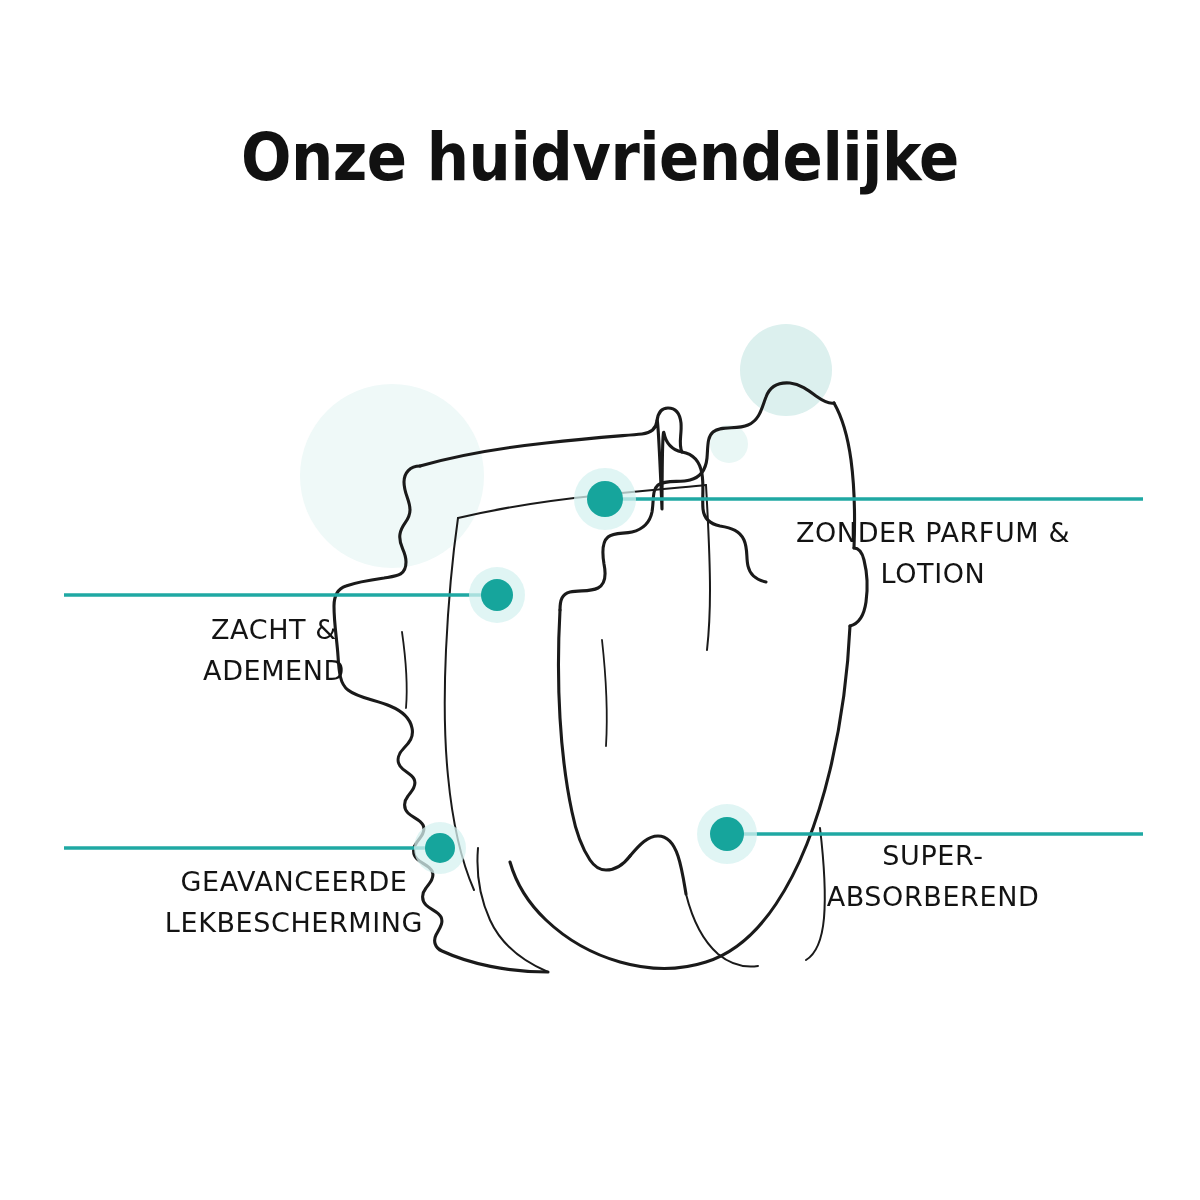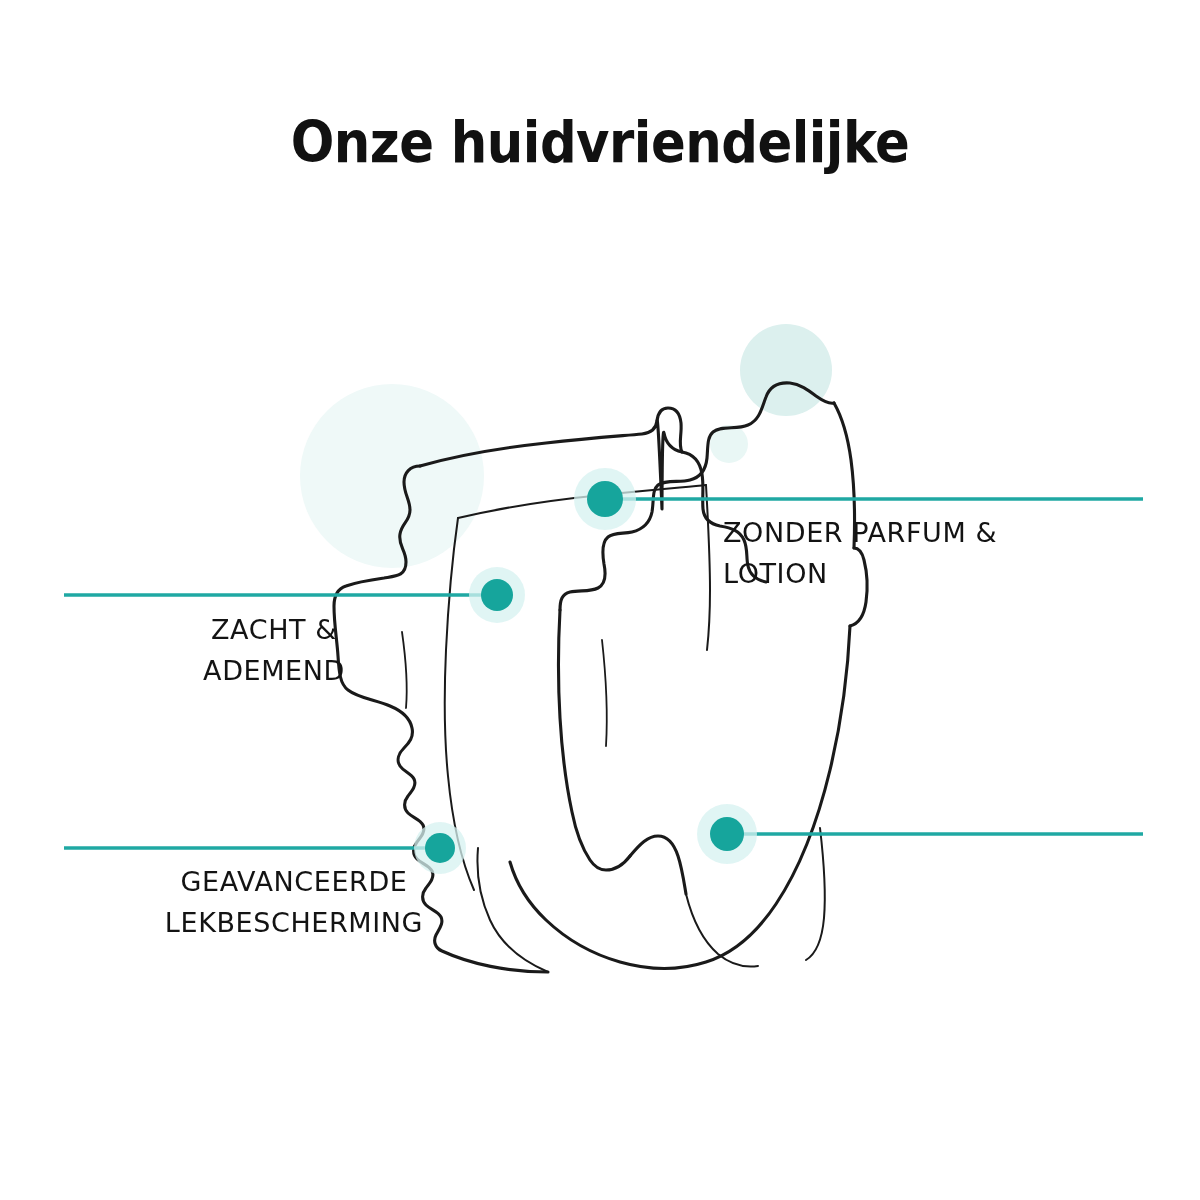--- a/index.html
+++ b/index.html
@@ -25,25 +25,26 @@
     left: 0;
     top: 100px;
     width: 1200px;
     text-align: center;
     pointer-events: none;
   }
   .title-line {
     display: block;
     font-family: "DejaVu Sans", sans-serif;
     font-weight: 700;
-    font-size: 57px;
+    font-size: 66px;
     line-height: 84px;
     letter-spacing: -0.5px;
     color: #111111;
     font-stretch: condensed;
+    margin-top: 16px;
   }
 
   
   .art-layer {
     position: absolute;
     left: 0;
     top: 0;
     width: 1200px;
     height: 1200px;
   }
@@ -53,21 +54,21 @@
     position: absolute;
     font-family: "DejaVu Sans", sans-serif;
     font-size: 27px;
     line-height: 41px;
     letter-spacing: 0.6px;
     color: #131313;
     font-weight: 400;
     white-space: pre-line;
   }
   .callout.left  { text-align: center; }
-  .callout.right { text-align: left; }
+  .callout.right { text-align: center; }
 
   #label-zonder-parfum {
     right: 57px;
     top: 512px;
     width: 420px;
   }
   #label-zacht {
     left: 64px;
     top: 609px;
     width: 420px;
@@ -254,14 +255,16 @@
 
   <div class="callout right" id="label-zonder-parfum">ZONDER PARFUM &amp;
 LOTION</div>
 
   <div class="callout left" id="label-zacht">ZACHT &amp;
 ADEMEND</div>
 
   <div class="callout left" id="label-geavanceerde">GEAVANCEERDE
 LEKBESCHERMING</div>
 
+  <div class="callout right" id="label-super">SUPER-
+ABSORBEREND</div>
 
 </div>
 
 </body></html>

